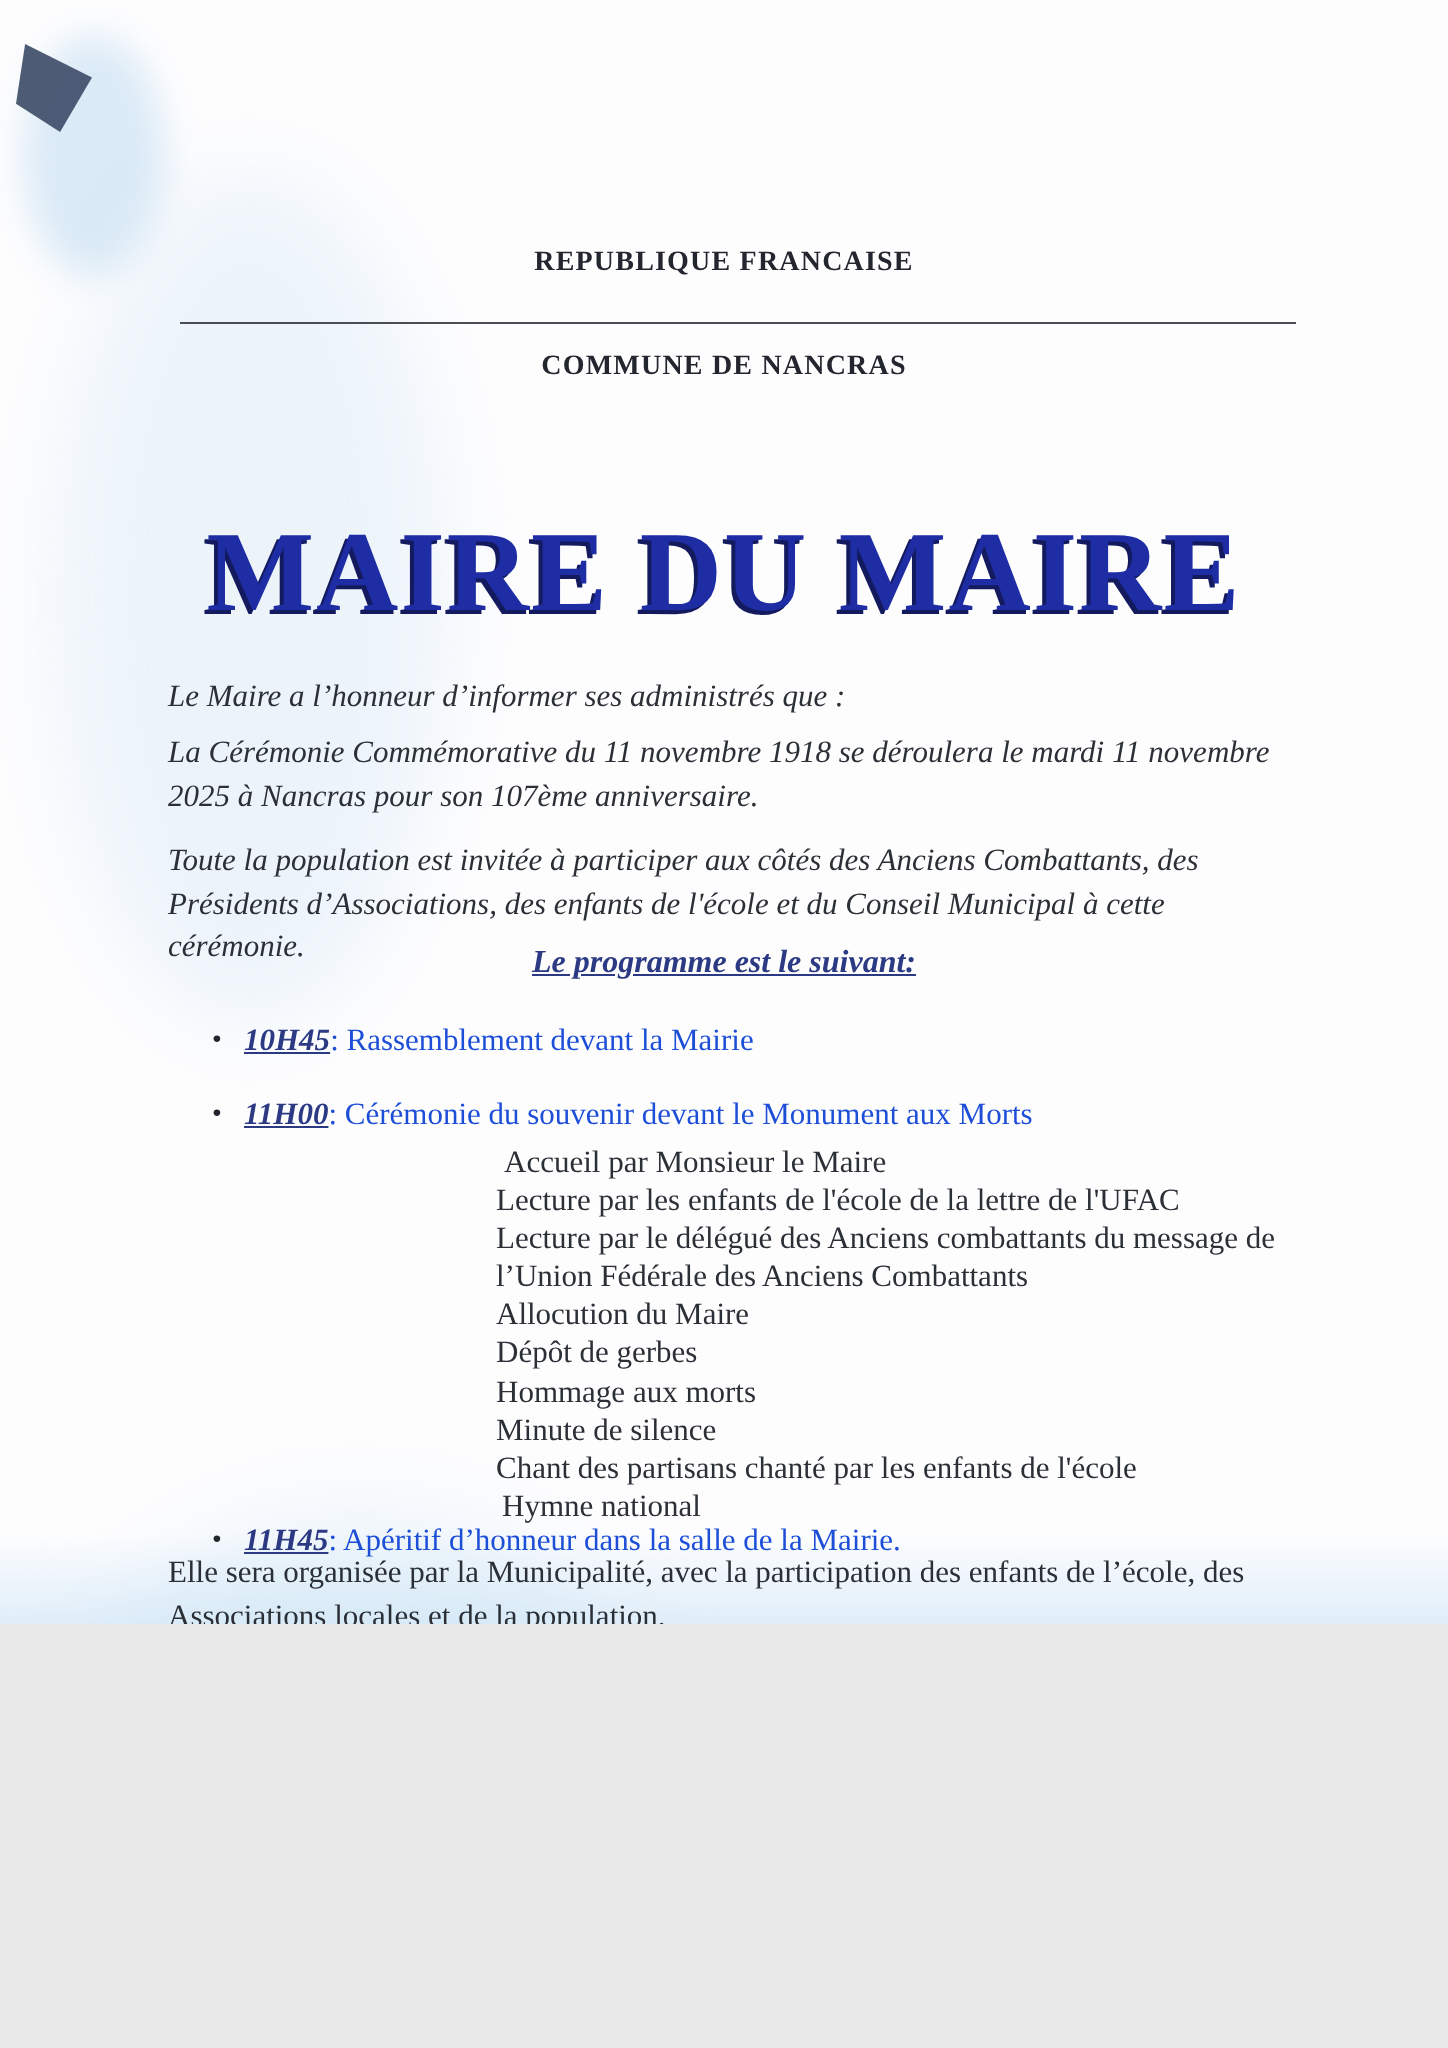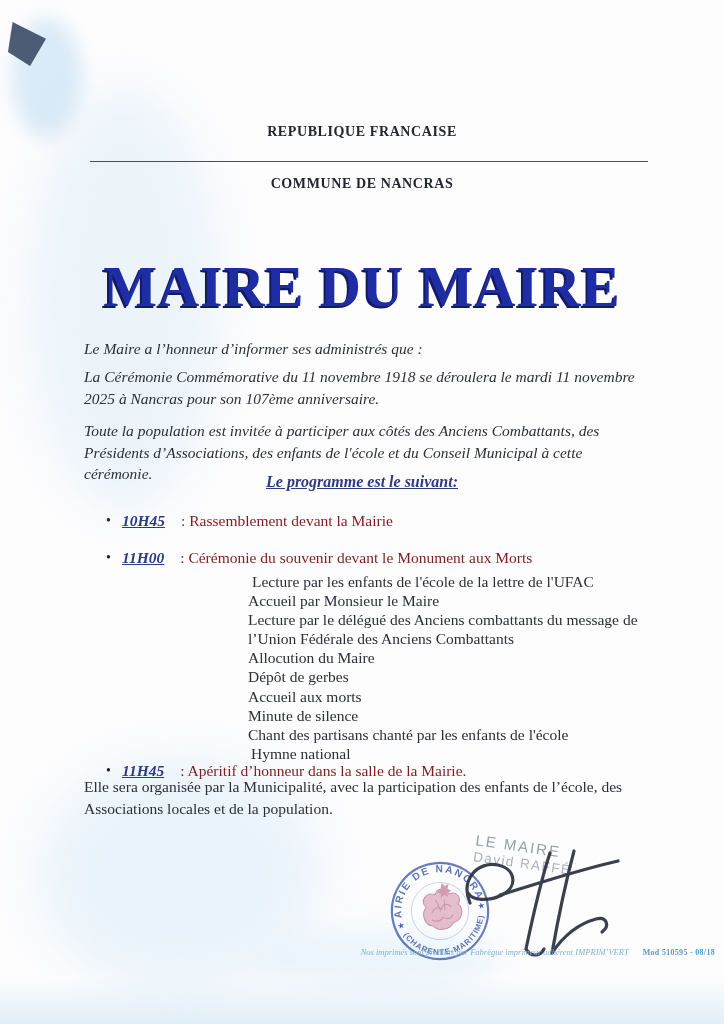--- a/index.html
+++ b/index.html
@@ -1,17 +1,17 @@
 <!DOCTYPE html>
 <html><head>
 <meta charset="utf-8">
 <style>
   html,body{margin:0;padding:0;background:#e8e8e8;}
   .page{
-    position:relative;width:724px;height:1024px;margin:0 auto;
+    position:relative;width:724px;height:812px;margin:0 auto;
     background:#fdfdfe;overflow:hidden;
     font-family:"Liberation Serif",serif;color:#2b2f36;
   }
   
   .blob{position:absolute;border-radius:50%;pointer-events:none;}
   .blob.b1{left:12px;top:18px;width:70px;height:120px;background:rgba(190,218,240,.55);filter:blur(9px);}
   .blob.b2{left:30px;top:90px;width:190px;height:420px;background:rgba(214,233,247,.45);filter:blur(22px);}
   .blob.b3{left:40px;top:760px;width:280px;height:230px;background:rgba(214,233,247,.5);filter:blur(24px);}
   .blob.b4{left:260px;top:930px;width:240px;height:60px;background:rgba(220,238,250,.5);filter:blur(14px);}
   .bottom-tint{position:absolute;left:0;bottom:0;width:724px;height:46px;
@@ -37,21 +37,21 @@
   .p3{top:420px;}
   .prog-heading{
     position:absolute;left:0;top:473px;width:724px;text-align:center;
     font-size:16px;font-weight:bold;font-style:italic;color:#2c3a84;
   }
   .prog-heading span{text-decoration:underline;font-style:italic;}
   
   .prog-item{position:absolute;left:84px;width:580px;font-size:15.5px;line-height:20px;}
   .prog-item .bullet{display:inline-block;width:16px;margin-left:22px;color:#23262e;font-size:14px;vertical-align:1px;}
   .prog-item .time{font-weight:bold;font-style:italic;text-decoration:underline;color:#2c3a84;}
-  .prog-item .ptext{color:#7f1d1d;margin-left:16px;}
+  .prog-item .ptext{color:#1d4ed8;}
   .it1{top:511px;}
   .it2{top:548px;}
   .it3{top:761px;}
   .prog-details{position:absolute;left:248px;top:572px;width:420px;font-size:15.5px;line-height:19.1px;color:#2b2f36;}
   .prog-details div{white-space:nowrap;}
   .prog-details div:nth-child(1){padding-left:4px;}
   .prog-details div:nth-child(10){padding-left:3px;}
   .closing{position:absolute;left:84px;top:776px;width:566px;font-size:15.5px;line-height:21.5px;color:#2b2f36;}
   
   .role-stamp{
@@ -97,27 +97,27 @@
     <span>Le programme est le suivant:</span>
   </div>
 
   <div class="prog-item it1">
     <span class="bullet">•</span><span class="time">10H45</span><span class="ptext">: Rassemblement devant la Mairie</span>
   </div>
   <div class="prog-item it2">
     <span class="bullet">•</span><span class="time">11H00</span><span class="ptext">: Cérémonie du souvenir devant le Monument aux Morts</span>
   </div>
   <div class="prog-details">
+    <div>Accueil par Monsieur le Maire</div>
     <div>Lecture par les enfants de l'école de la lettre de l'UFAC</div>
-    <div>Accueil par Monsieur le Maire</div>
     <div>Lecture par le délégué des Anciens combattants du message de</div>
     <div>l’Union Fédérale des Anciens Combattants</div>
     <div>Allocution du Maire</div>
     <div>Dépôt de gerbes</div>
-    <div>Accueil aux morts</div>
+    <div>Hommage aux morts</div>
     <div>Minute de silence</div>
     <div>Chant des partisans chanté par les enfants de l'école</div>
     <div>Hymne national</div>
   </div>
   <div class="prog-item it3">
     <span class="bullet">•</span><span class="time">11H45</span><span class="ptext">: Apéritif d’honneur dans la salle de la Mairie.</span>
   </div>
 
   <div class="closing">Elle sera organisée par la Municipalité, avec la participation des enfants de l’école, des Associations locales et de la population.</div>
 

